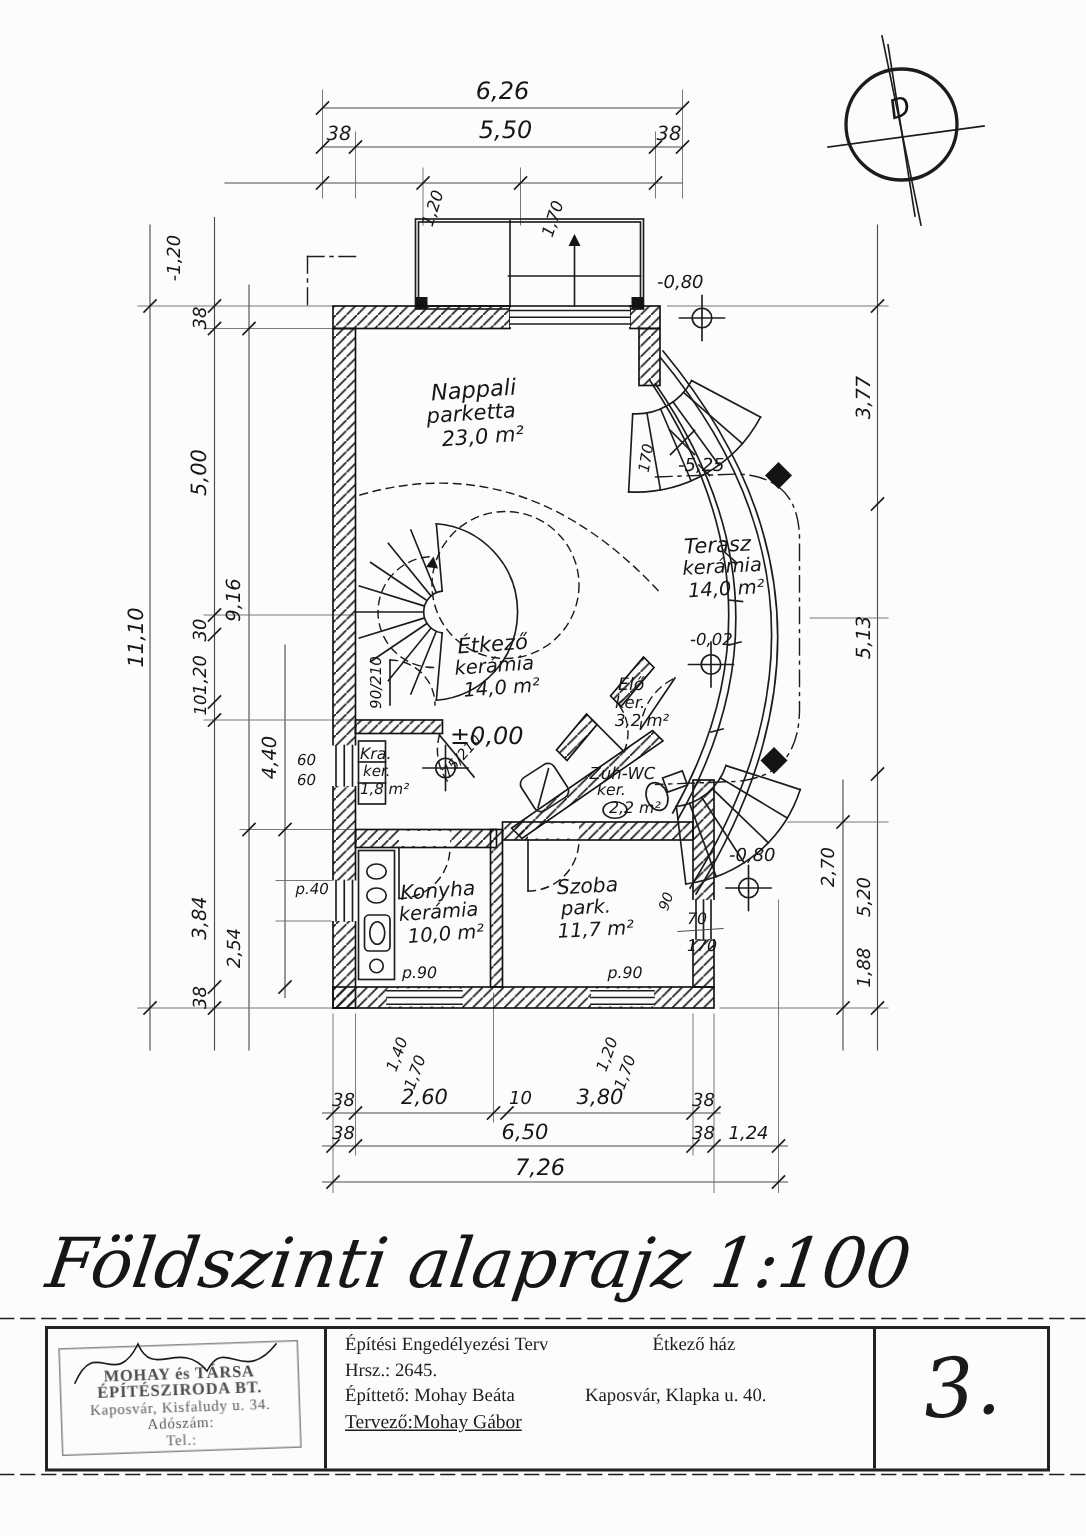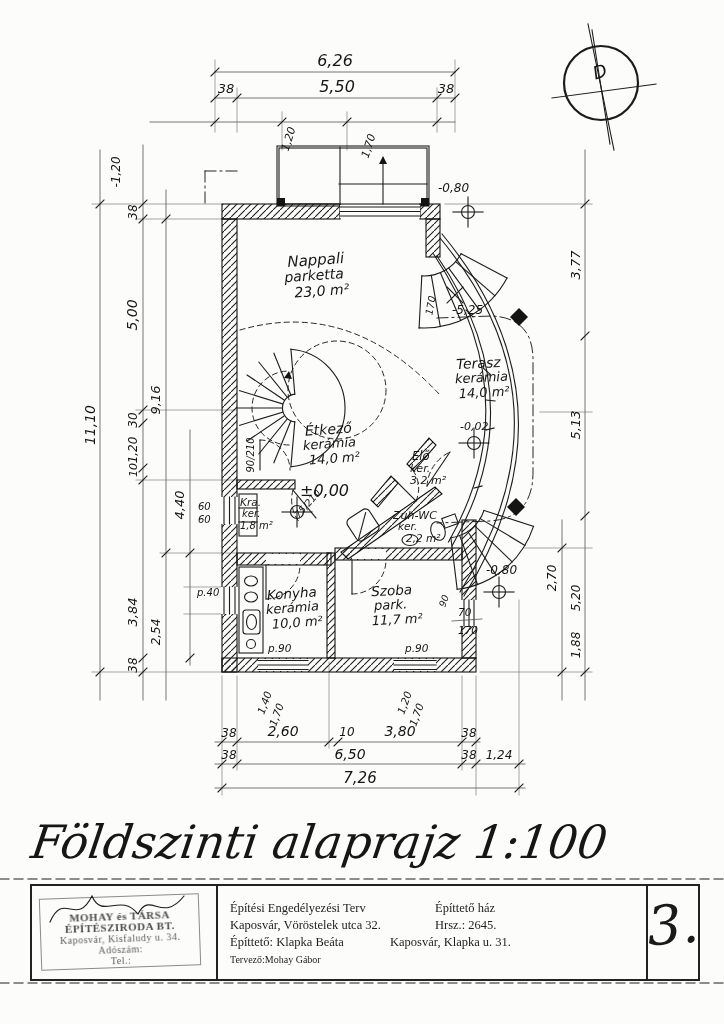--- a/index.html
+++ b/index.html
@@ -20,21 +20,21 @@
   
   .tblock{position:absolute;left:30px;top:884px;width:666px;height:93px;border:2px solid #222;
           display:flex;background:#fcfcfa;}
   .tb-stamp{width:184px;border-right:2px solid #222;position:relative;overflow:hidden;}
   .stampbox{position:absolute;left:8px;top:10px;width:160px;height:72px;border:1px solid #8a8a8a;
             transform:rotate(-2deg);color:#5c5c5c;font-family:"Liberation Serif",serif;
             text-align:center;filter:blur(.4px);padding-top:14px;box-sizing:border-box;}
   .stampbox div{line-height:11px;font-size:10px;letter-spacing:.5px;}
   .stampbox .b{font-weight:bold;font-size:11px;color:#4c4c4c;}
   .sig{position:absolute;left:12px;top:-2px;}
-  .tb-center{width:428px;padding:14px 10px 6px 12px;box-sizing:border-box;
+  .tb-center{width:364px;padding:2px 10px 6px 12px;box-sizing:border-box;
              font-family:"Liberation Serif",serif;font-size:12.5px;color:#1d1d1d;}
   .tb-row{display:flex;line-height:17px;white-space:nowrap;}
   .tb-row .c1a{width:205px;} .tb-row .c2a{width:160px;}
   .tb-num{flex:1;border-left:2px solid #222;position:relative;}
   .tb-num .num{position:absolute;left:50%;top:42%;transform:translate(-50%,-50%) rotate(-4deg);
                font-family:"DejaVu Serif",serif;font-style:italic;font-size:54px;color:#1a1a1a;}
 </style>
 </head>
 <body>
 
@@ -442,31 +442,30 @@
       <div>Adószám:</div>
       <div>Tel.:</div>
     </div>
     <svg class="sig" width="160" height="46">
       <path d="M6,38 C20,6 32,44 48,12 C58,36 76,8 94,30 C106,6 118,40 140,12" stroke="#2a2a2a" stroke-width="1.8" fill="none"></path>
     </svg>
   </div>
   <div class="tb-center">
     <div class="tb-row">
       <span class="c1a">Építési Engedélyezési Terv</span>
-      <span>Építtető ház</span>
+      <span>Étkező ház</span>
     </div>
     <div class="tb-row">
-      <span class="c1a">Kaposvár, Vöröstelek utca 32.</span>
       <span>Hrsz.: 2645.</span>
     </div>
     <div class="tb-row">
-      <span class="c2a">Építtető: Klapka Beáta</span>
-      <span>Kaposvár, Klapka u. 31.</span>
+      <span class="c2a">Építtető: Mohay Beáta</span>
+      <span>Kaposvár, Klapka u. 40.</span>
     </div>
-    <div class="tb-row" style="font-size:10px;">
+    <div class="tb-row" style="font-size:13px;text-decoration:underline;">
       <span class="c2a">Tervező:Mohay Gábor</span>
     </div>
   </div>
   <div class="tb-num">
     <span class="num">3.</span>
   </div>
 </div>
 </div>
 
 </body></html>

